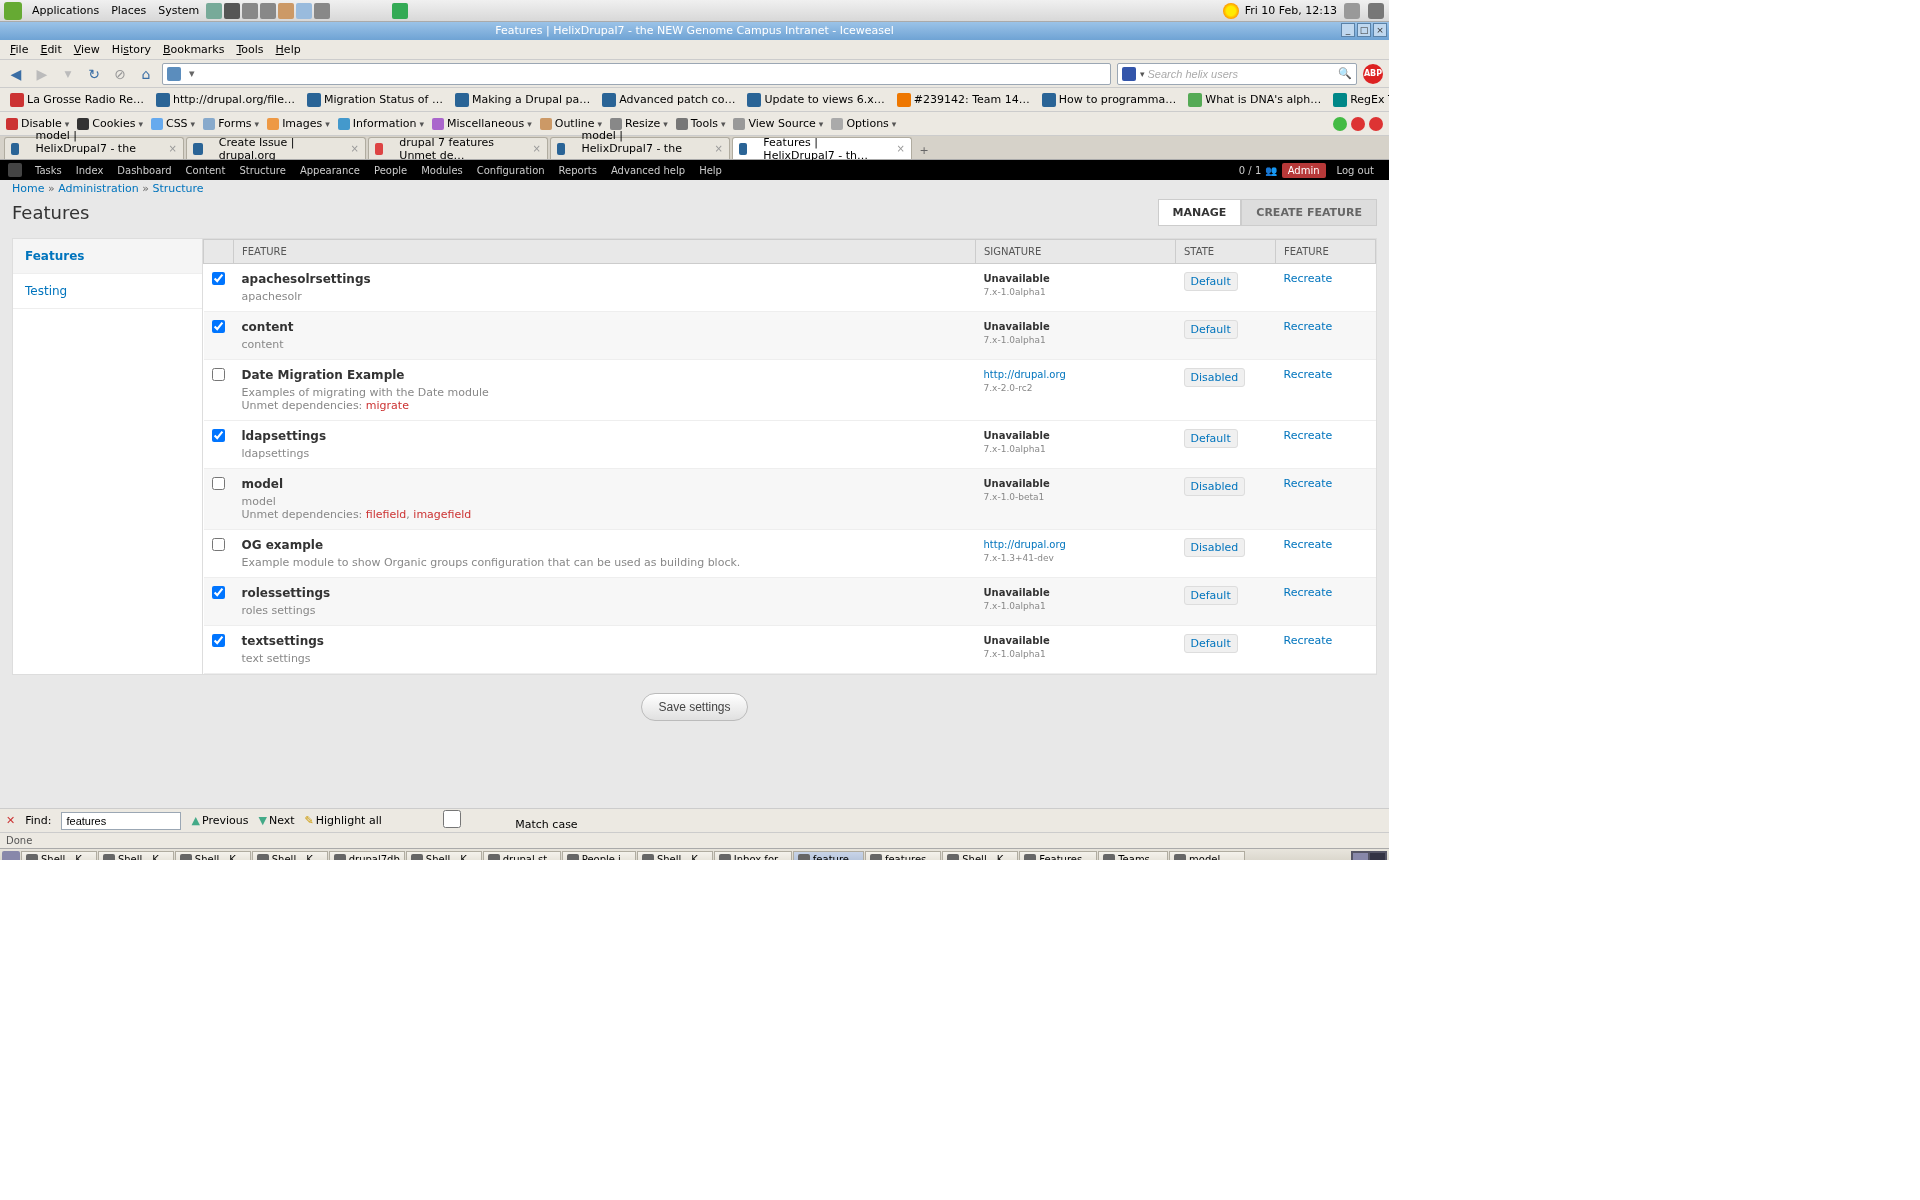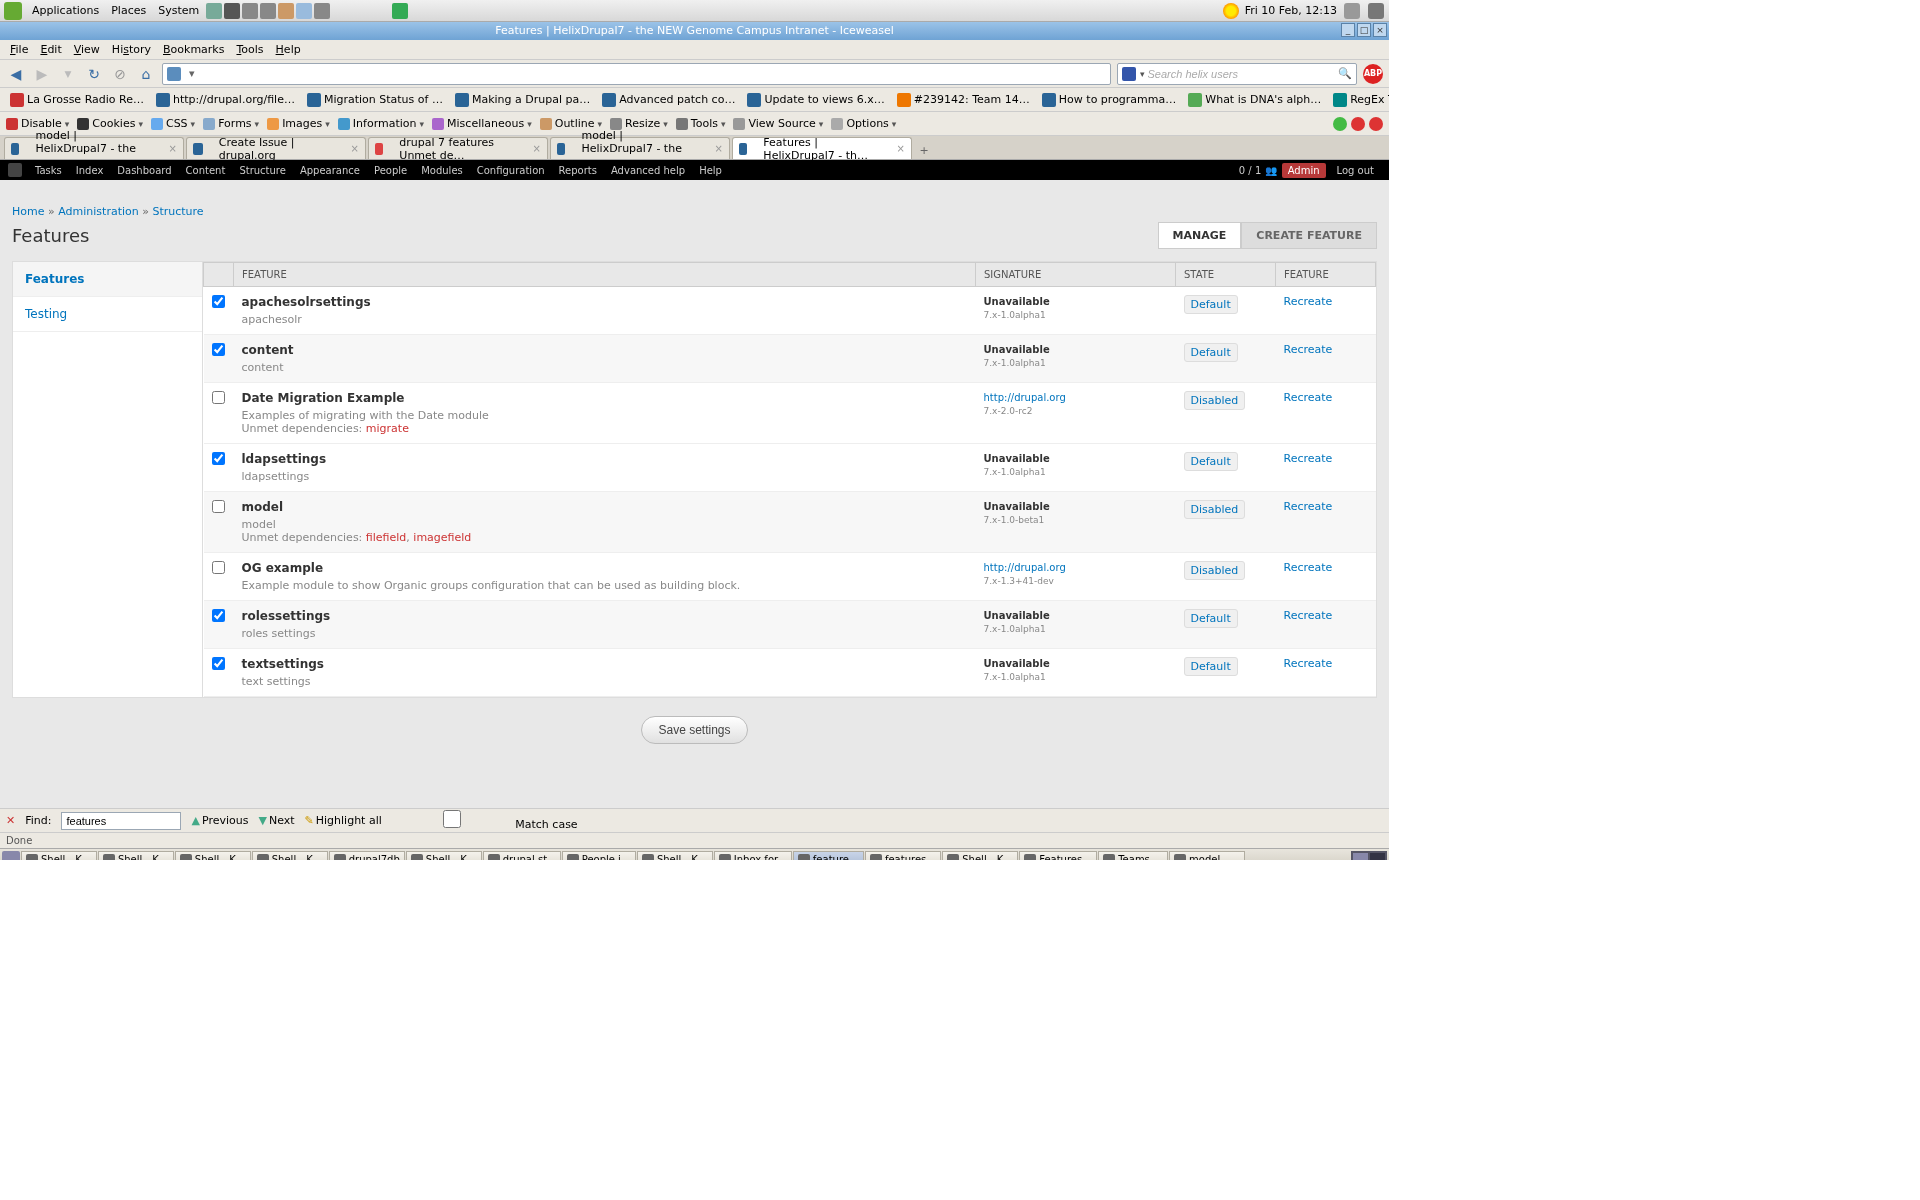--- a/index.html
+++ b/index.html
@@ -65,21 +65,21 @@
 .btab-new { width: 20px; height: 18px; display: flex; align-items: center; justify-content: center; color: #666; cursor: pointer; }
 
 
 .drupal-toolbar { height: 20px; background: #000; color: #ccc; display: flex; align-items: center; padding: 0 8px; font-size: 10px; }
 .drupal-toolbar .dhome { width: 14px; height: 14px; background: #444; border-radius: 2px; margin-right: 6px; }
 .drupal-toolbar a { color: #ccc; text-decoration: none; padding: 0 7px; cursor: pointer; }
 .drupal-toolbar .right { margin-left: auto; display: flex; align-items: center; gap: 4px; }
 .drupal-toolbar .admin-badge { background: #b73939; color: #fff; padding: 2px 6px; border-radius: 2px; }
 
 
-.page { background: #e8e8e8; padding: 25px 12px; height: 628px; overflow: auto; }
+.page { background: #e8e8e8; padding: 2px 12px; height: 628px; overflow: auto; }
 .breadcrumb { font-size: 11px; color: #666; margin-bottom: 4px; }
 .breadcrumb a { color: #0074bd; text-decoration: none; }
 .page-header { display: flex; align-items: center; margin-bottom: 12px; }
 .page-title { font-size: 18px; color: #333; }
 .page-tabs { margin-left: auto; display: flex; }
 .ptab { padding: 6px 14px; background: #ddd; border: 1px solid #ccc; font-size: 11px; font-weight: bold; color: #666; cursor: pointer; }
 .ptab.active { background: #fff; color: #333; }
 
 .content-wrap { background: #fff; border: 1px solid #ddd; display: flex; min-height: 420px; }
 .sidebar { width: 190px; border-right: 1px solid #ddd; }

